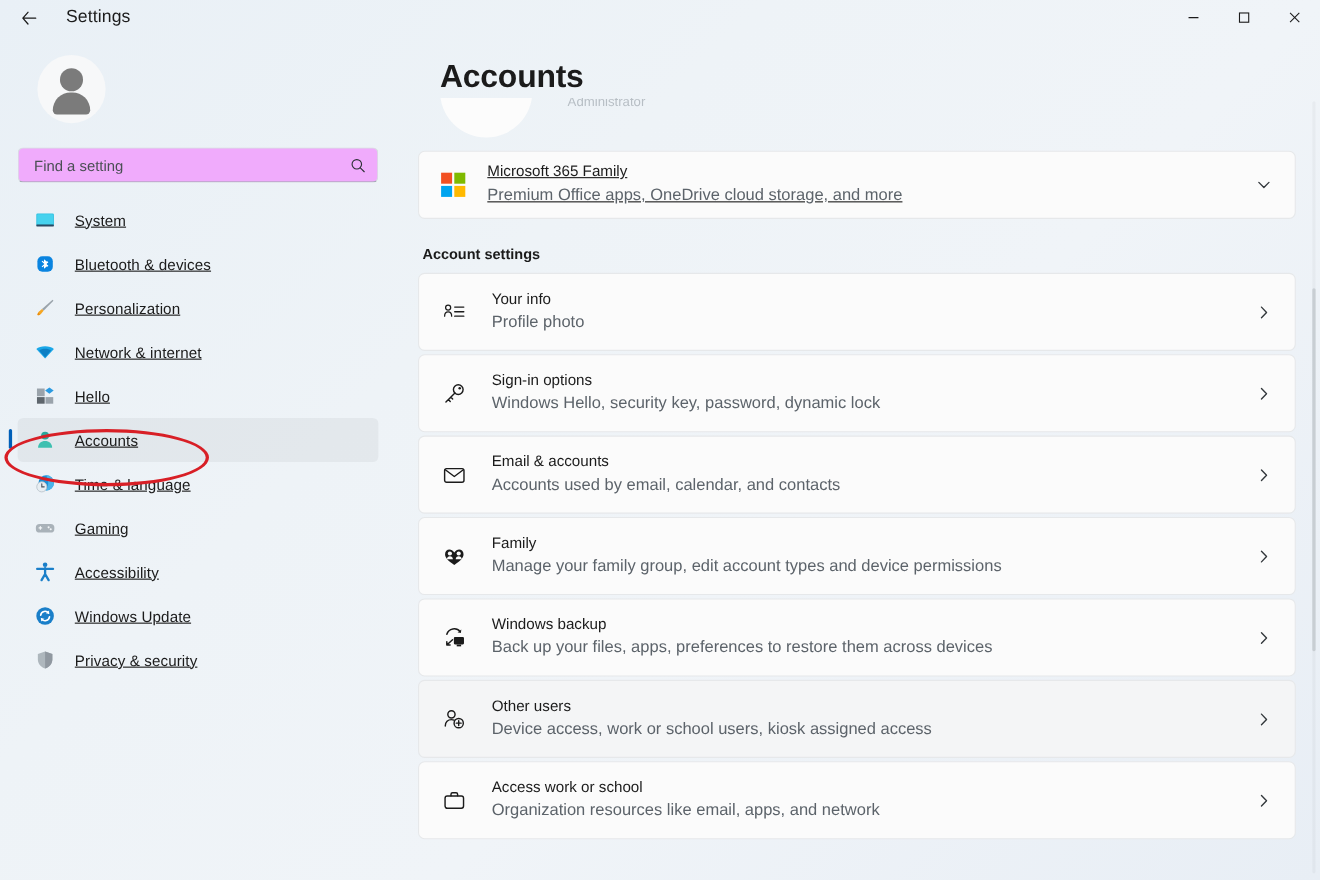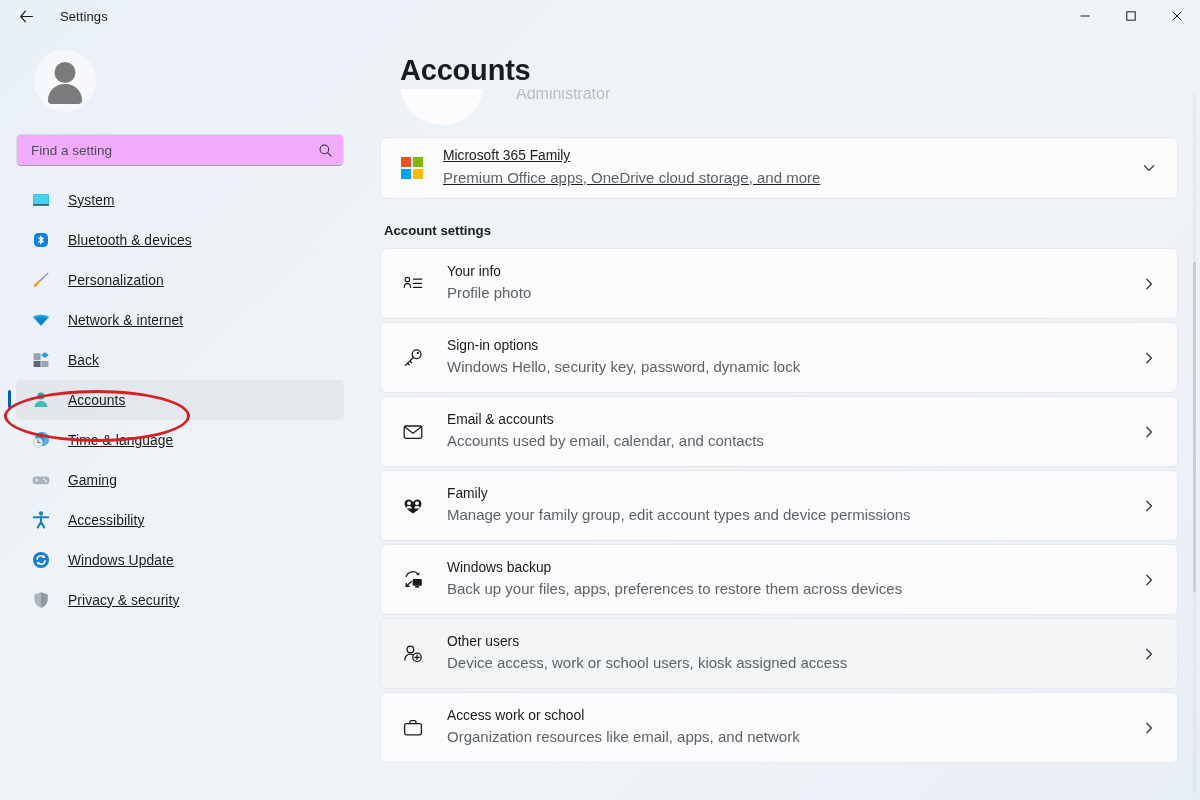--- a/index.html
+++ b/index.html
@@ -17,21 +17,21 @@
   
   .titlebar {
     height: 32px; display: flex; align-items: center;
     padding-left: 8px; position: relative; z-index: 5;
   }
   .back-btn {
     width: 36px; height: 28px; display: flex; align-items: center; justify-content: center;
     border-radius: 4px; cursor: pointer;
   }
   .win-title {
-    font-size: 13px; color: #1b1b1b; margin-left: 16px; letter-spacing: .1px;
+    font-size: 16px; color: #1b1b1b; margin-left: 16px; letter-spacing: .1px;
   }
   .wincontrols {
     position: absolute; right: 0; top: 0; display: flex; height: 32px;
   }
   .wc {
     width: 46px; height: 32px; display: flex; align-items: center; justify-content: center;
     cursor: pointer;
   }
 
   
@@ -102,21 +102,21 @@
   .profile-frag {
     position: relative; height: 38px; margin: 2px 0 0 0; overflow: hidden;
   }
   .profile-frag .pf-avatar {
     position: absolute; left: 20px; top: -48px;
     width: 84px; height: 84px; border-radius: 50%;
     background: #fcfcfc;
   }
   .profile-frag .pf-text {
     position: absolute; left: 136px; top: -4px;
-    font-size: 16px; color: #8b949c; opacity: .55;
+    font-size: 12px; color: #8b949c; opacity: .55;
   }
 
   .card {
     background: #fbfbfb;
     border: 1px solid #e6e8ea;
     border-radius: 6px;
     margin: 0 0 3px 0;
     display: flex; align-items: center;
     padding: 0 18px 0 20px;
     cursor: pointer;
@@ -259,21 +259,21 @@
 
     <div class="navitem">
       <span class="nav-ico">
         <svg width="20" height="20" viewBox="0 0 20 20">
           <rect x="2.6" y="3.2" width="7" height="7" fill="#9aa3ab"></rect>
           <rect x="2.6" y="11" width="7" height="6" fill="#5e666d"></rect>
           <rect x="10.4" y="11" width="7" height="6" fill="#9aa3ab"></rect>
           <path d="M13.9 2.2 L17.8 5.1 L13.9 8 L10 5.1 Z" fill="#2b9ae0"></path>
         </svg>
       </span>
-      <span class="nav-label">Back</span>
+      <span class="nav-label">Hello</span>
     </div>
 
     <div class="navitem selected">
       <span class="nav-ico">
         <svg width="20" height="20" viewBox="0 0 20 20">
           <circle cx="10" cy="6" r="3.6" fill="#2aa79b"></circle>
           <path d="M3.6 17 C3.6 13.4 6.4 11 10 11 C13.6 11 16.4 13.4 16.4 17 Z" fill="#3ec0b0"></path>
         </svg>
       </span>
       <span class="nav-label">Accounts</span>

